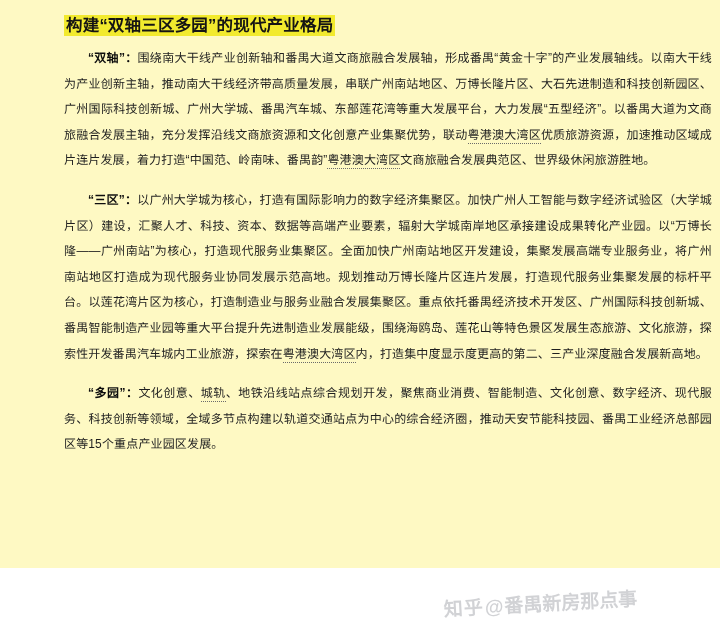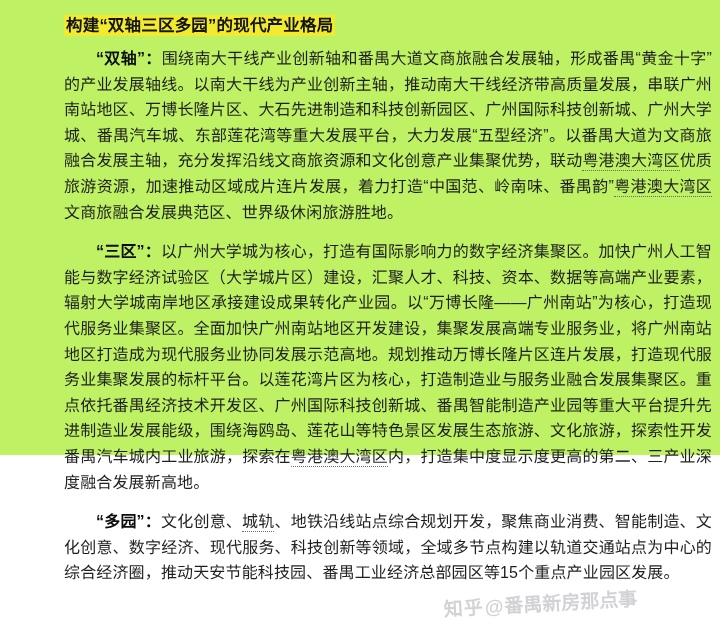--- a/index.html
+++ b/index.html
@@ -14,24 +14,24 @@
     font-family: "Liberation Sans", "DejaVu Sans", sans-serif;
     overflow: hidden;
     position: relative;
     color: #1a1a1a;
     -webkit-font-smoothing: antialiased;
   }
 
   .page {
     position: relative;
     width: 720px;
-    height: 455px;
+    height: 568px;
     box-sizing: border-box;
     padding: 12px 8px 0 64px;
-    background: #bef264;
+    background: #fef9c3;
   }
 
   
   .article-title {
     font-size: 16.5px;
     font-weight: bold;
     line-height: 26px;
     letter-spacing: 0.2px;
     margin: 0 0 8px 0;
     color: #141414;
@@ -39,21 +39,21 @@
   }
   .article-title .hl {
     background-color: #f2ea2e;
     padding: 1px 2px 2px 2px;
     box-decoration-break: clone;
     -webkit-box-decoration-break: clone;
   }
 
   
   .para {
-    font-size: 16px;
+    font-size: 12px;
     line-height: 25.6px;
     text-align: justify;
     text-justify: inter-ideograph;
     margin: 0 0 4px 0;
     padding: 0;
     text-indent: 2em;
     color: #1f1f1f;
     letter-spacing: 0.15px;
     width: 648px;
   }

